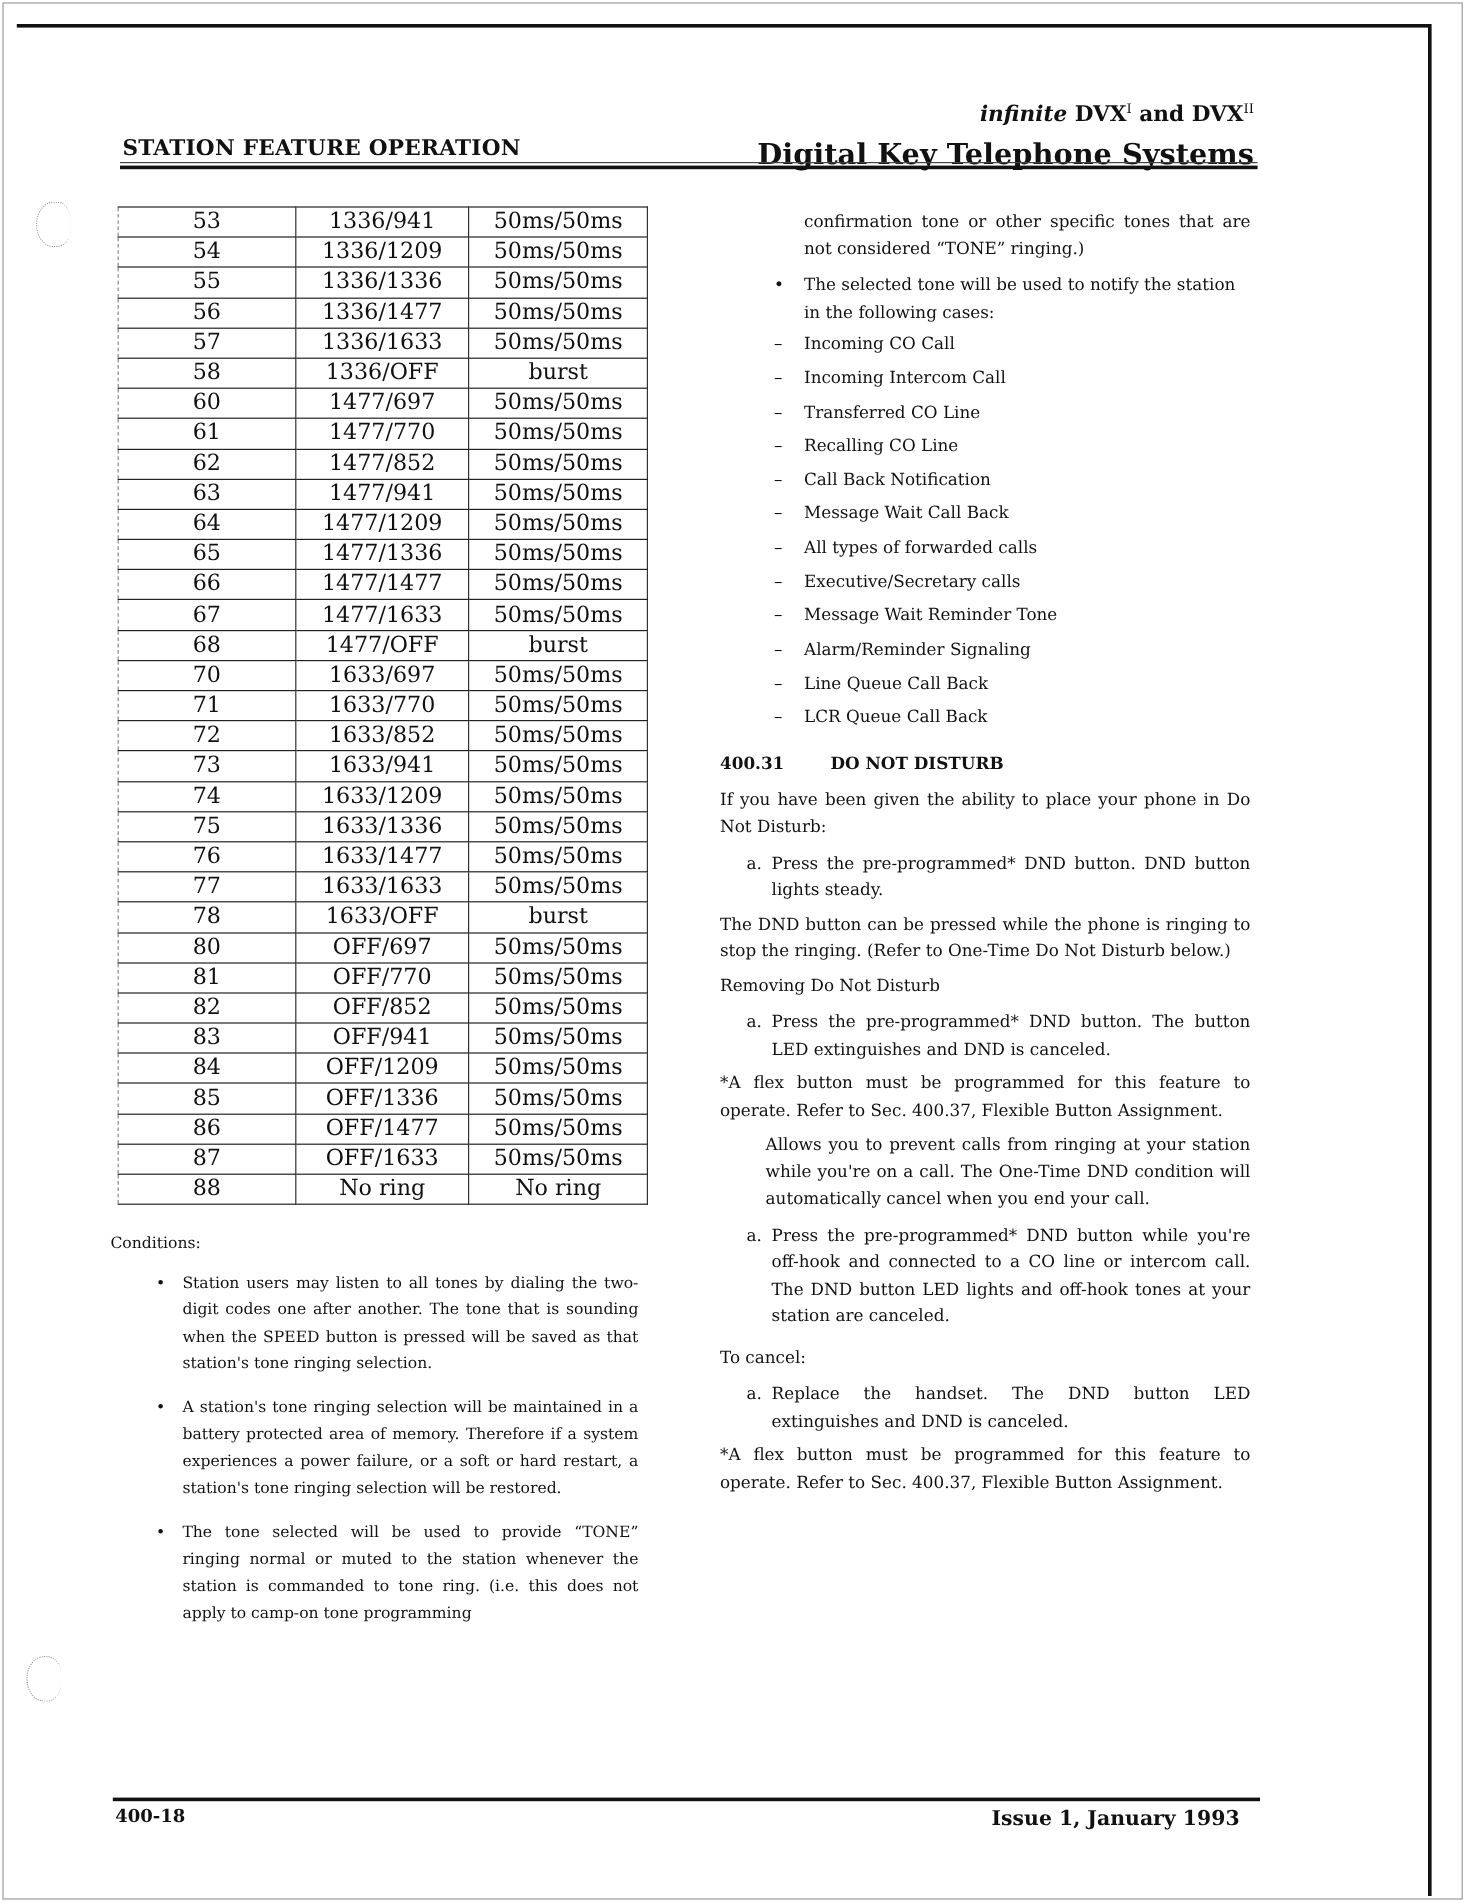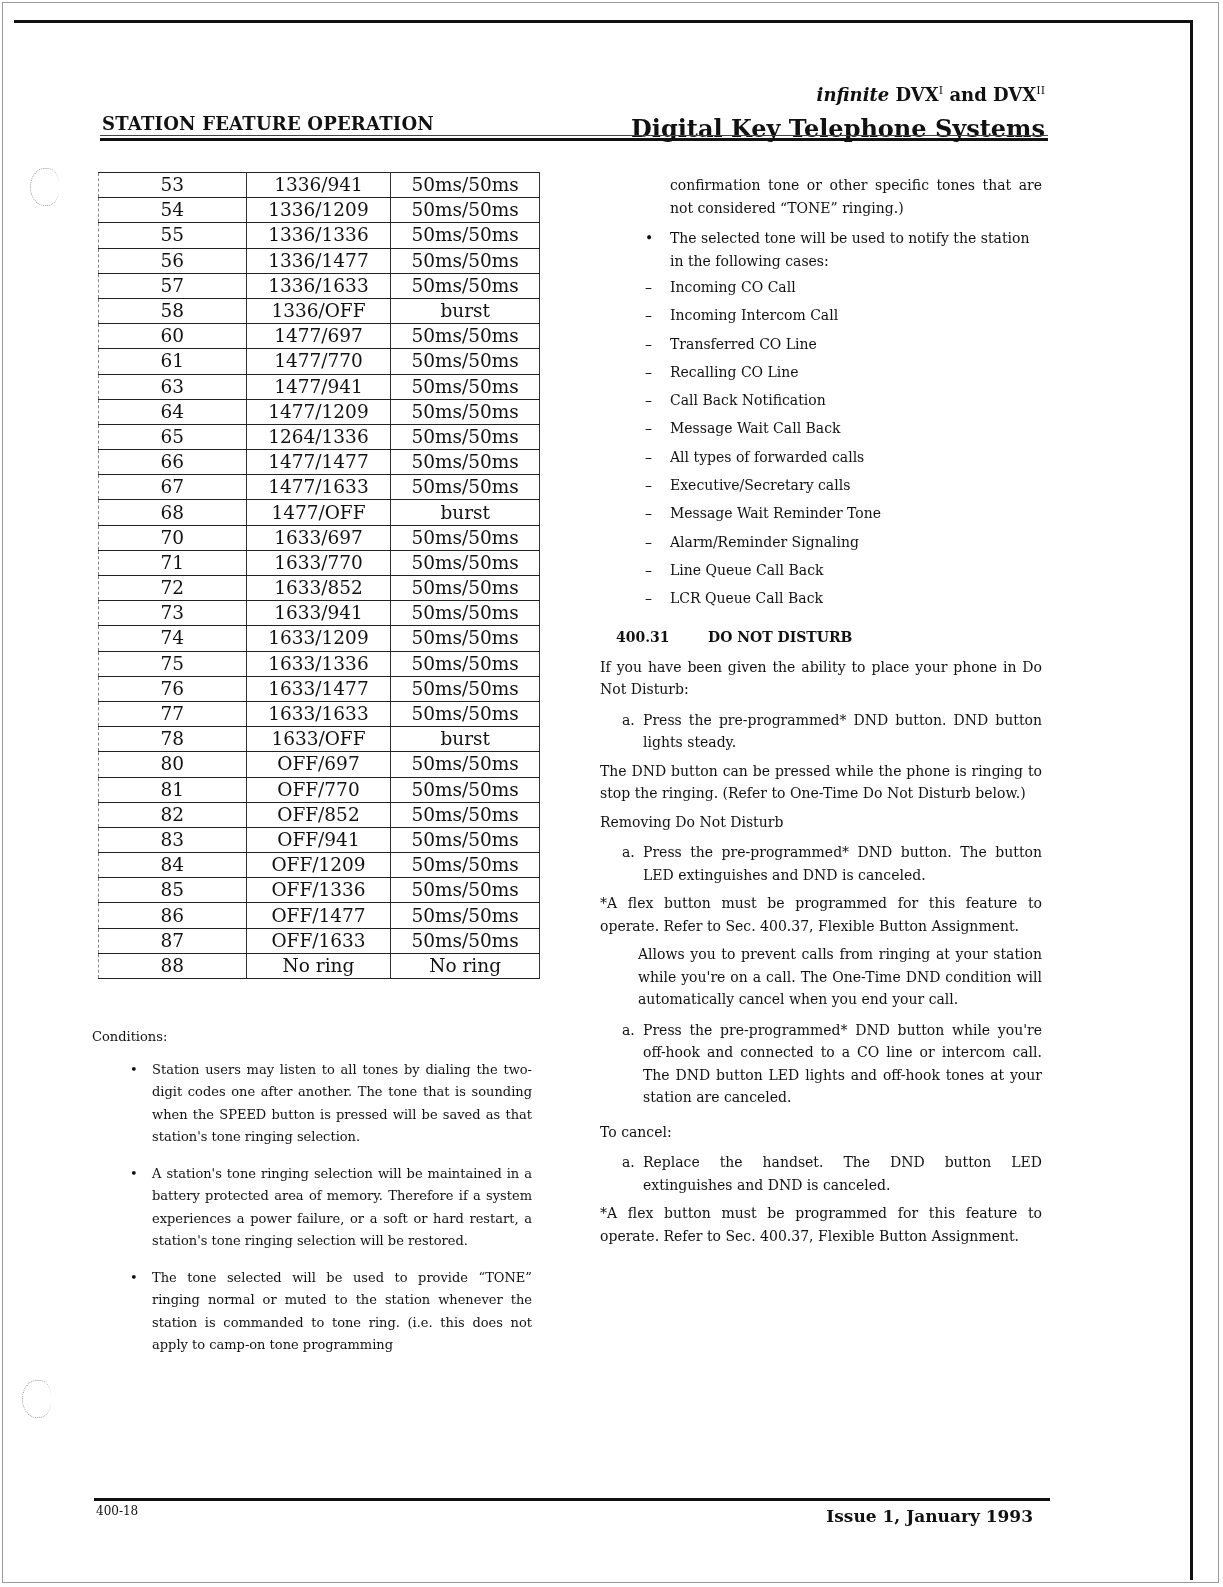--- a/index.html
+++ b/index.html
@@ -54,30 +54,30 @@
     position: absolute; left: 600px; top: 174px; width: 442px; font-size: 14px; line-height: 22.5px;
   }
   .p { margin: 0; text-align: justify; }
   .indent-1 { padding-left: 70px; }
   .rbul { position: relative; padding-left: 70px; margin-top: 8px; }
   .rbul .dot { position: absolute; left: 45px; top: 0; }
   .dash-list { list-style: none; padding: 0; margin: 4px 0 0 0; }
   .dash-list li { position: relative; padding-left: 70px; height: 28.3px; }
   .dash-list li .dash { position: absolute; left: 45px; top: 0; }
   .sec-title { font-weight: bold; margin-top: 10px; height: 30px; }
-  .sec-title .num { display: inline-block; width: 92px; margin-left: 16px; }
+  .sec-title .num { display: inline-block; width: 92px; }
   .step { position: relative; padding-left: 43px; margin: 8px 0 6px 0; text-align: justify; }
   .step .lbl { position: absolute; left: 22px; top: 0; }
   .sub-title { font-weight: bold; margin-top: 8px; }
   .sub-title .num { display: inline-block; width: 38px; }
   .sub-para { padding-left: 38px; margin-top: 6px; text-align: justify; }
   .gap-s { height: 6px; }
 
   .foot-rule { position: absolute; left: 94px; top: 1498px; width: 956px; height: 3px; background: #111; }
-  .foot-left { position: absolute; left: 96px; top: 1504px; font-size: 12px; font-weight: normal; }
+  .foot-left { position: absolute; left: 96px; top: 1504px; font-size: 15px; font-weight: bold; }
   .foot-right { position: absolute; right: 190px; top: 1506px; font-size: 17px; font-weight: bold; }
 
   .punch { position: absolute; width: 28px; height: 36px; border: 1px dotted #999; border-radius: 50% 40% 40% 50%; border-right: none; }
 </style>
 </head>
 <body>
 
 <div class="frame"></div>
 <div class="top-rule"></div>
 <div class="right-rule"></div>
@@ -131,32 +131,37 @@
         <td class="c1">60</td>
         <td class="c2">1477/697</td>
         <td class="c3">50ms/50ms</td>
       </tr>
       <tr>
         <td class="c1">61</td>
         <td class="c2">1477/770</td>
         <td class="c3">50ms/50ms</td>
       </tr>
       <tr>
+        <td class="c1">62</td>
+        <td class="c2">1477/852</td>
+        <td class="c3">50ms/50ms</td>
+      </tr>
+      <tr>
         <td class="c1">63</td>
         <td class="c2">1477/941</td>
         <td class="c3">50ms/50ms</td>
       </tr>
       <tr>
         <td class="c1">64</td>
         <td class="c2">1477/1209</td>
         <td class="c3">50ms/50ms</td>
       </tr>
       <tr>
         <td class="c1">65</td>
-        <td class="c2">1264/1336</td>
+        <td class="c2">1477/1336</td>
         <td class="c3">50ms/50ms</td>
       </tr>
       <tr>
         <td class="c1">66</td>
         <td class="c2">1477/1477</td>
         <td class="c3">50ms/50ms</td>
       </tr>
       <tr>
         <td class="c1">67</td>
         <td class="c2">1477/1633</td>

